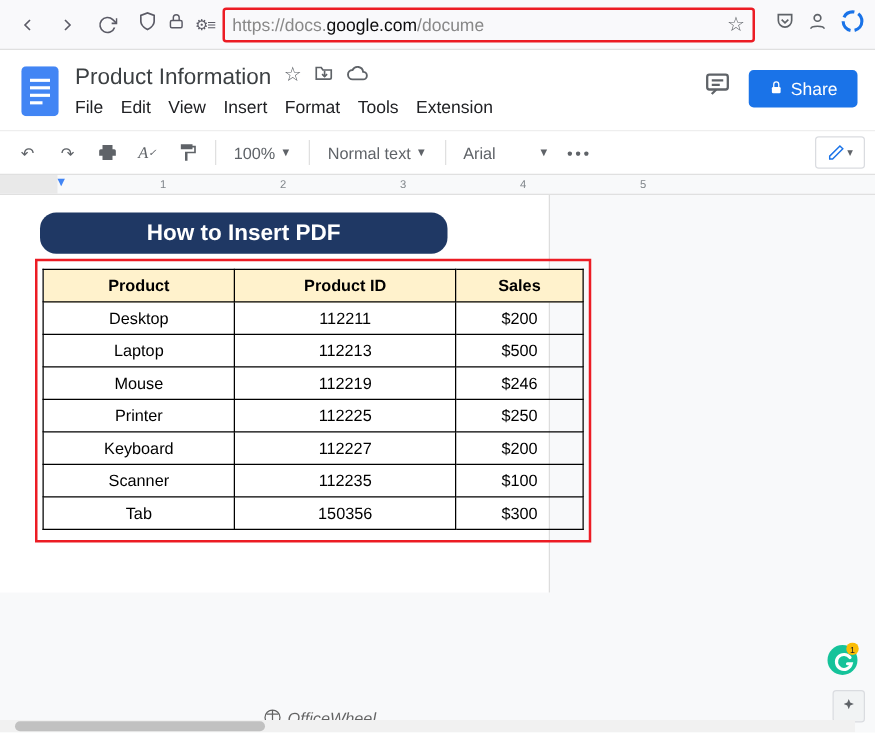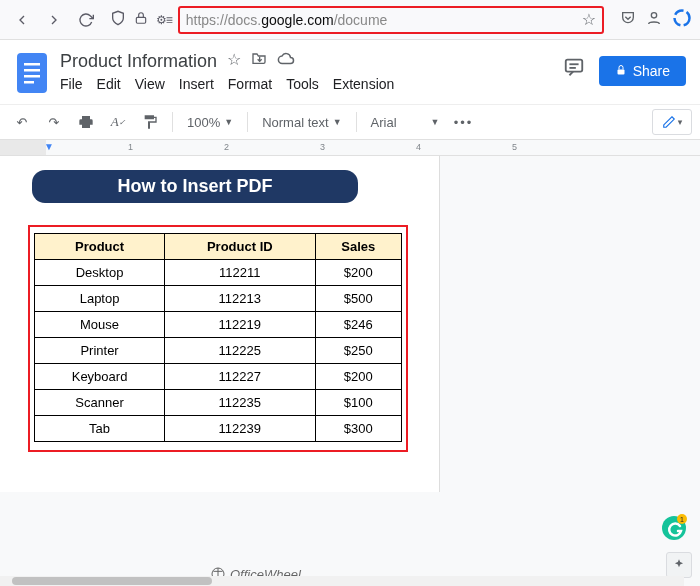--- a/index.html
+++ b/index.html
@@ -40,21 +40,21 @@
   .ruler { height:16px; border-bottom:1px solid #e0e0e0; position:relative; background:#f8f9fa; font-size:9px; color:#80868b; overflow:hidden; }
   .ruler-left { position:absolute; left:0; top:0; width:46px; height:100%; background:#e9e9e9; }
   .ruler-marks { position:absolute; left:46px; top:0; right:0; height:100%; }
   .ruler-indent { position:absolute; top:1px; left:44px; color:#4285f4; font-size:10px; }
   .tick { position:absolute; top:2px; }
 
   
   .doc-area { position:absolute; top:156px; left:0; right:0; bottom:0; background:#f8f9fa; overflow:hidden; }
   .page { position:absolute; left:0; top:0; width:440px; background:#fff; padding:14px 28px 40px 28px; border-right:1px solid #ddd; }
   .section-title { background:#1f3864; color:#fff; font-weight:bold; font-size:18px; text-align:center; padding:6px 0; width:326px; margin-left:4px;border-radius:13px; }
-  .table-wrap { margin-top:22px; border:2.5px solid #ec1c24; padding:6px 4px 8px 4px; width:380px; }
+  .table-wrap { margin-top:4px; border:2.5px solid #ec1c24; padding:6px 4px 8px 4px; width:445px; }
   table { border-collapse:collapse; width:100%; }
   th, td { border:1px solid #000; text-align:center; font-size:13px; padding:5px 4px; }
   th { background:#fff2cc; font-weight:bold; }
 
   .watermark { position:absolute; left:210px; top:410px; color:#000000; font-size:13px; font-style:italic; display:flex; align-items:center; gap:4px; opacity:0.6; pointer-events:none; }
   .grammarly { position:absolute; right:12px; bottom:44px; width:28px; height:28px; }
   .explore { position:absolute; right:8px; bottom:8px; width:26px; height:26px; background:#f1f3f4; border:1px solid #dadce0; border-radius:3px; display:flex; align-items:center; justify-content:center; color:#5f6368;}
   .hscroll { position:absolute; left:0; right:16px; bottom:0; height:10px; background:#f1f1f1; }
   .hscroll-thumb { position:absolute; left:12px; top:1px; width:200px; height:8px; background:#c1c1c1; border-radius:4px; }
 
@@ -254,21 +254,21 @@
               <td>112227</td>
               <td>$200</td>
             </tr>
             <tr>
               <td>Scanner</td>
               <td>112235</td>
               <td>$100</td>
             </tr>
             <tr>
               <td>Tab</td>
-              <td>112239</td>
+              <td>150356</td>
               <td>$300</td>
             </tr>
           </tbody>
       </table>
     </div>
   </div>
 
   <div class="watermark">
     <svg width="16" height="16" viewBox="0 0 24 24" fill="none" stroke="currentColor" stroke-width="1.5">
         <circle cx="12" cy="12" r="9"></circle>

